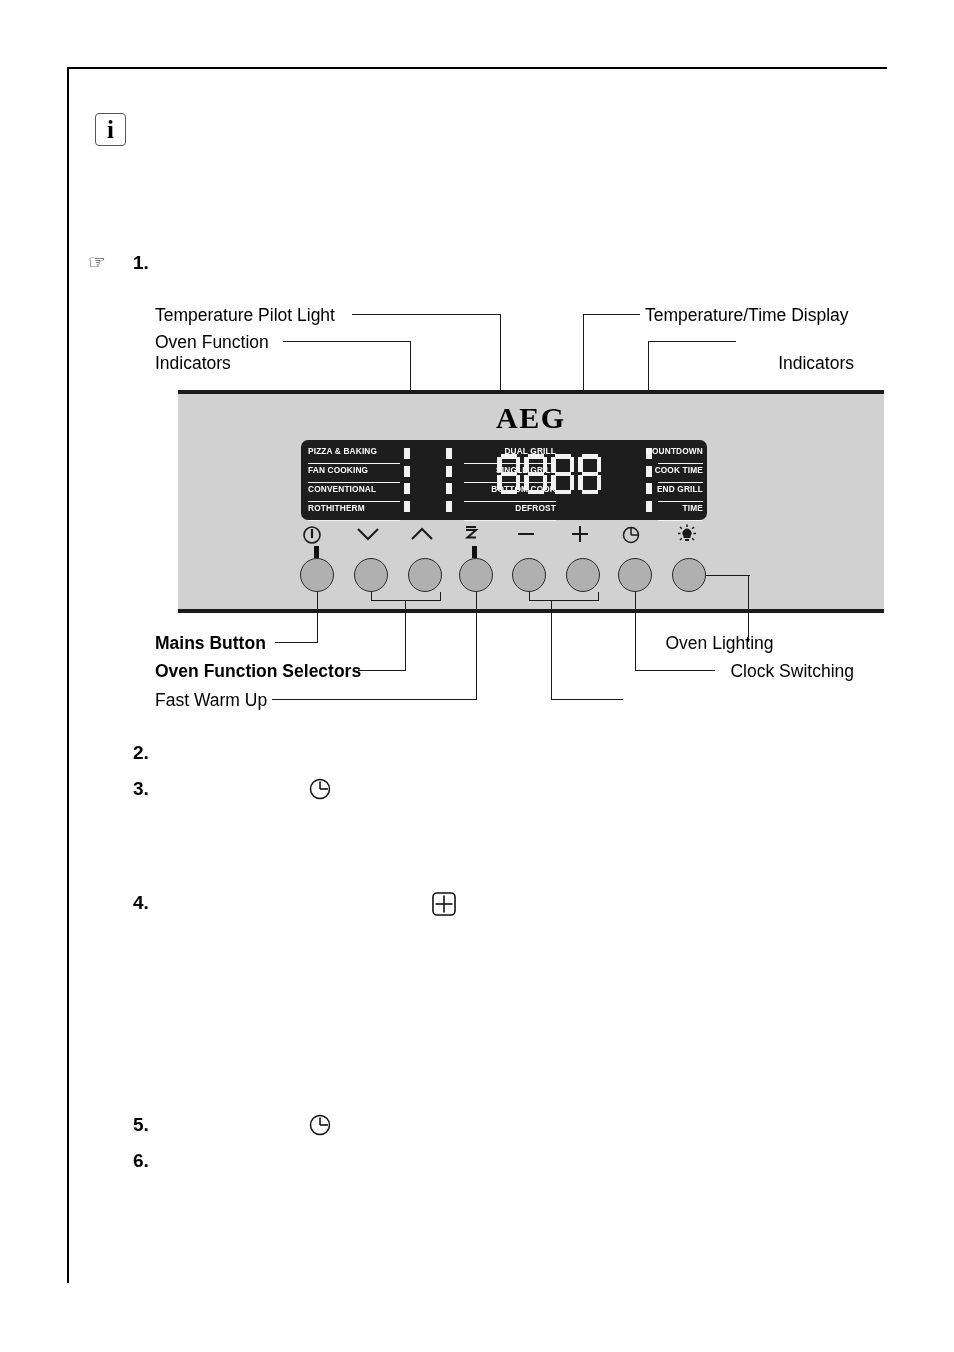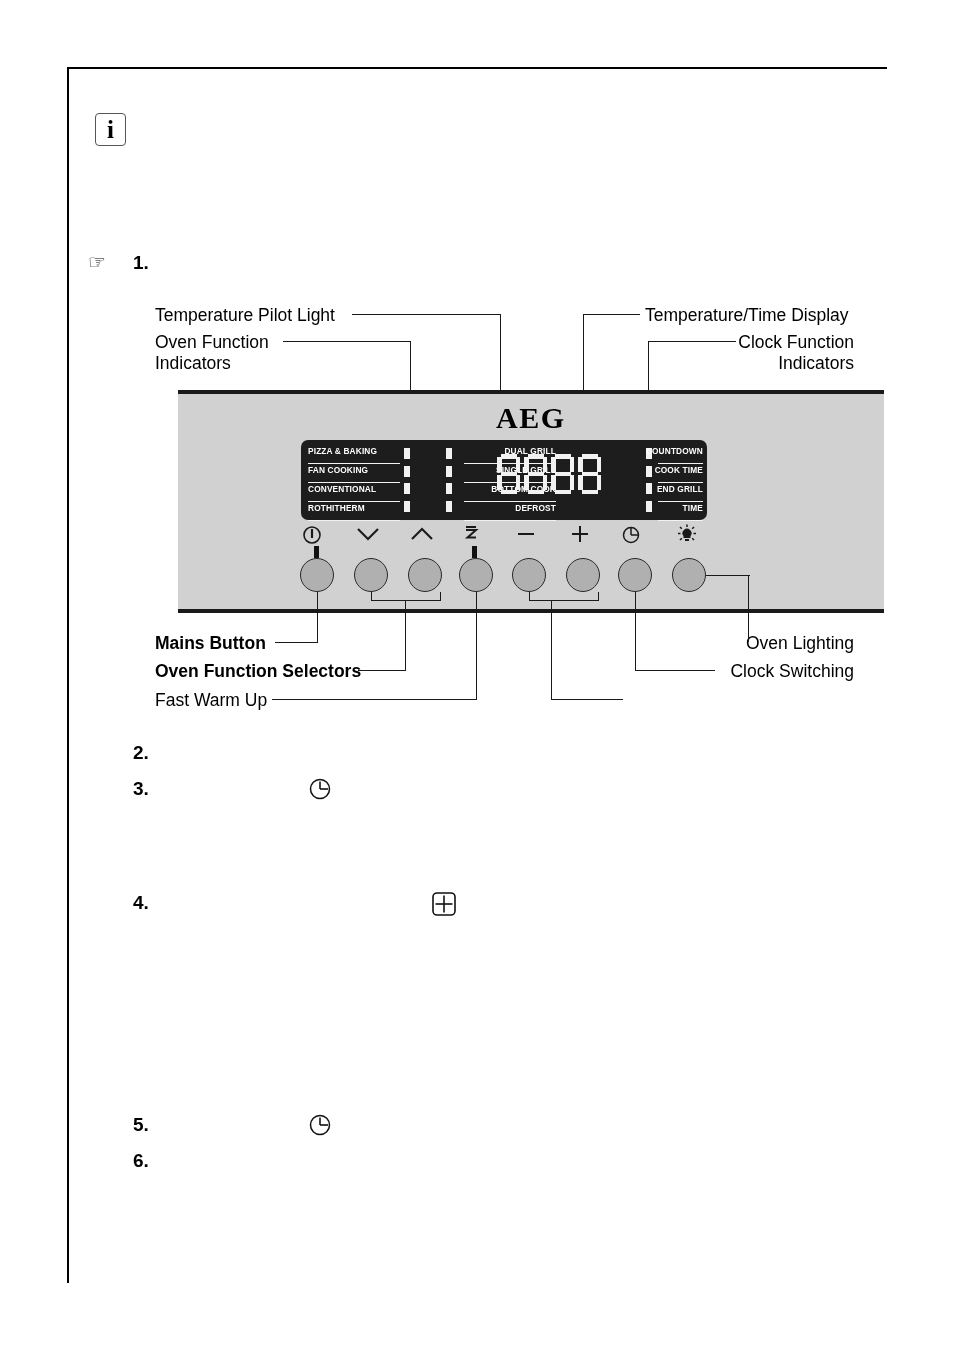--- a/index.html
+++ b/index.html
@@ -197,21 +197,20 @@
 
   <div class="ln h" style="left:352px; top:314px; width:149px;"></div>
   <div class="ln v" style="left:500px; top:314px; height:129px;"></div>
 
   <div class="ln h" style="left:283px; top:341px; width:128px;"></div>
   <div class="ln v" style="left:410px; top:341px; height:102px;"></div>
 
   <div class="ln h" style="left:410px; top:442px; width:91px;"></div>
 
   <div class="lbl" style="left:645px; top:305px;">Temperature/Time Display</div>
-  <div class="lbl right" style="left:585px; top:332px; width:269px;">Clock Function</div>
   <div class="lbl right" style="left:585px; top:353px; width:269px;">Indicators</div>
 
   <div class="ln h" style="left:583px; top:314px; width:57px;"></div>
   <div class="ln v" style="left:583px; top:314px; height:133px;"></div>
 
   <div class="ln h" style="left:648px; top:341px; width:88px;"></div>
   <div class="ln v" style="left:648px; top:341px; height:108px;"></div>
 
   <div class="panel"></div>
   <div class="aeg-logo">AEG</div>
@@ -406,21 +405,21 @@
 
   <div class="ln h" style="left:358px; top:670px; width:48px;"></div>
   <div class="ln v" style="left:405px; top:601px; height:69px;"></div>
   <div class="ln h" style="left:371px; top:600px; width:70px;"></div>
   <div class="ln v" style="left:371px; top:592px; height:9px;"></div>
   <div class="ln v" style="left:440px; top:592px; height:9px;"></div>
 
   <div class="ln h" style="left:272px; top:699px; width:205px;"></div>
   <div class="ln v" style="left:476px; top:592px; height:107px;"></div>
 
-  <div class="lbl right" style="left:585px; top:633px; width:269px;">Oven Lighting</div>
+  <div class="lbl right" style="left:585px; top:633px; width:269px;text-align:center;">Oven Lighting</div>
   <div class="lbl right" style="left:585px; top:661px; width:269px;">Clock Switching</div>
 
   <div class="ln h" style="left:706px; top:575px; width:44px;"></div>
   <div class="ln v" style="left:748px; top:575px; height:67px;"></div>
 
   <div class="ln h" style="left:635px; top:670px; width:80px;"></div>
   <div class="ln v" style="left:635px; top:592px; height:79px;"></div>
 
   <div class="ln h" style="left:551px; top:699px; width:72px;"></div>
   <div class="ln v" style="left:551px; top:601px; height:98px;"></div>

